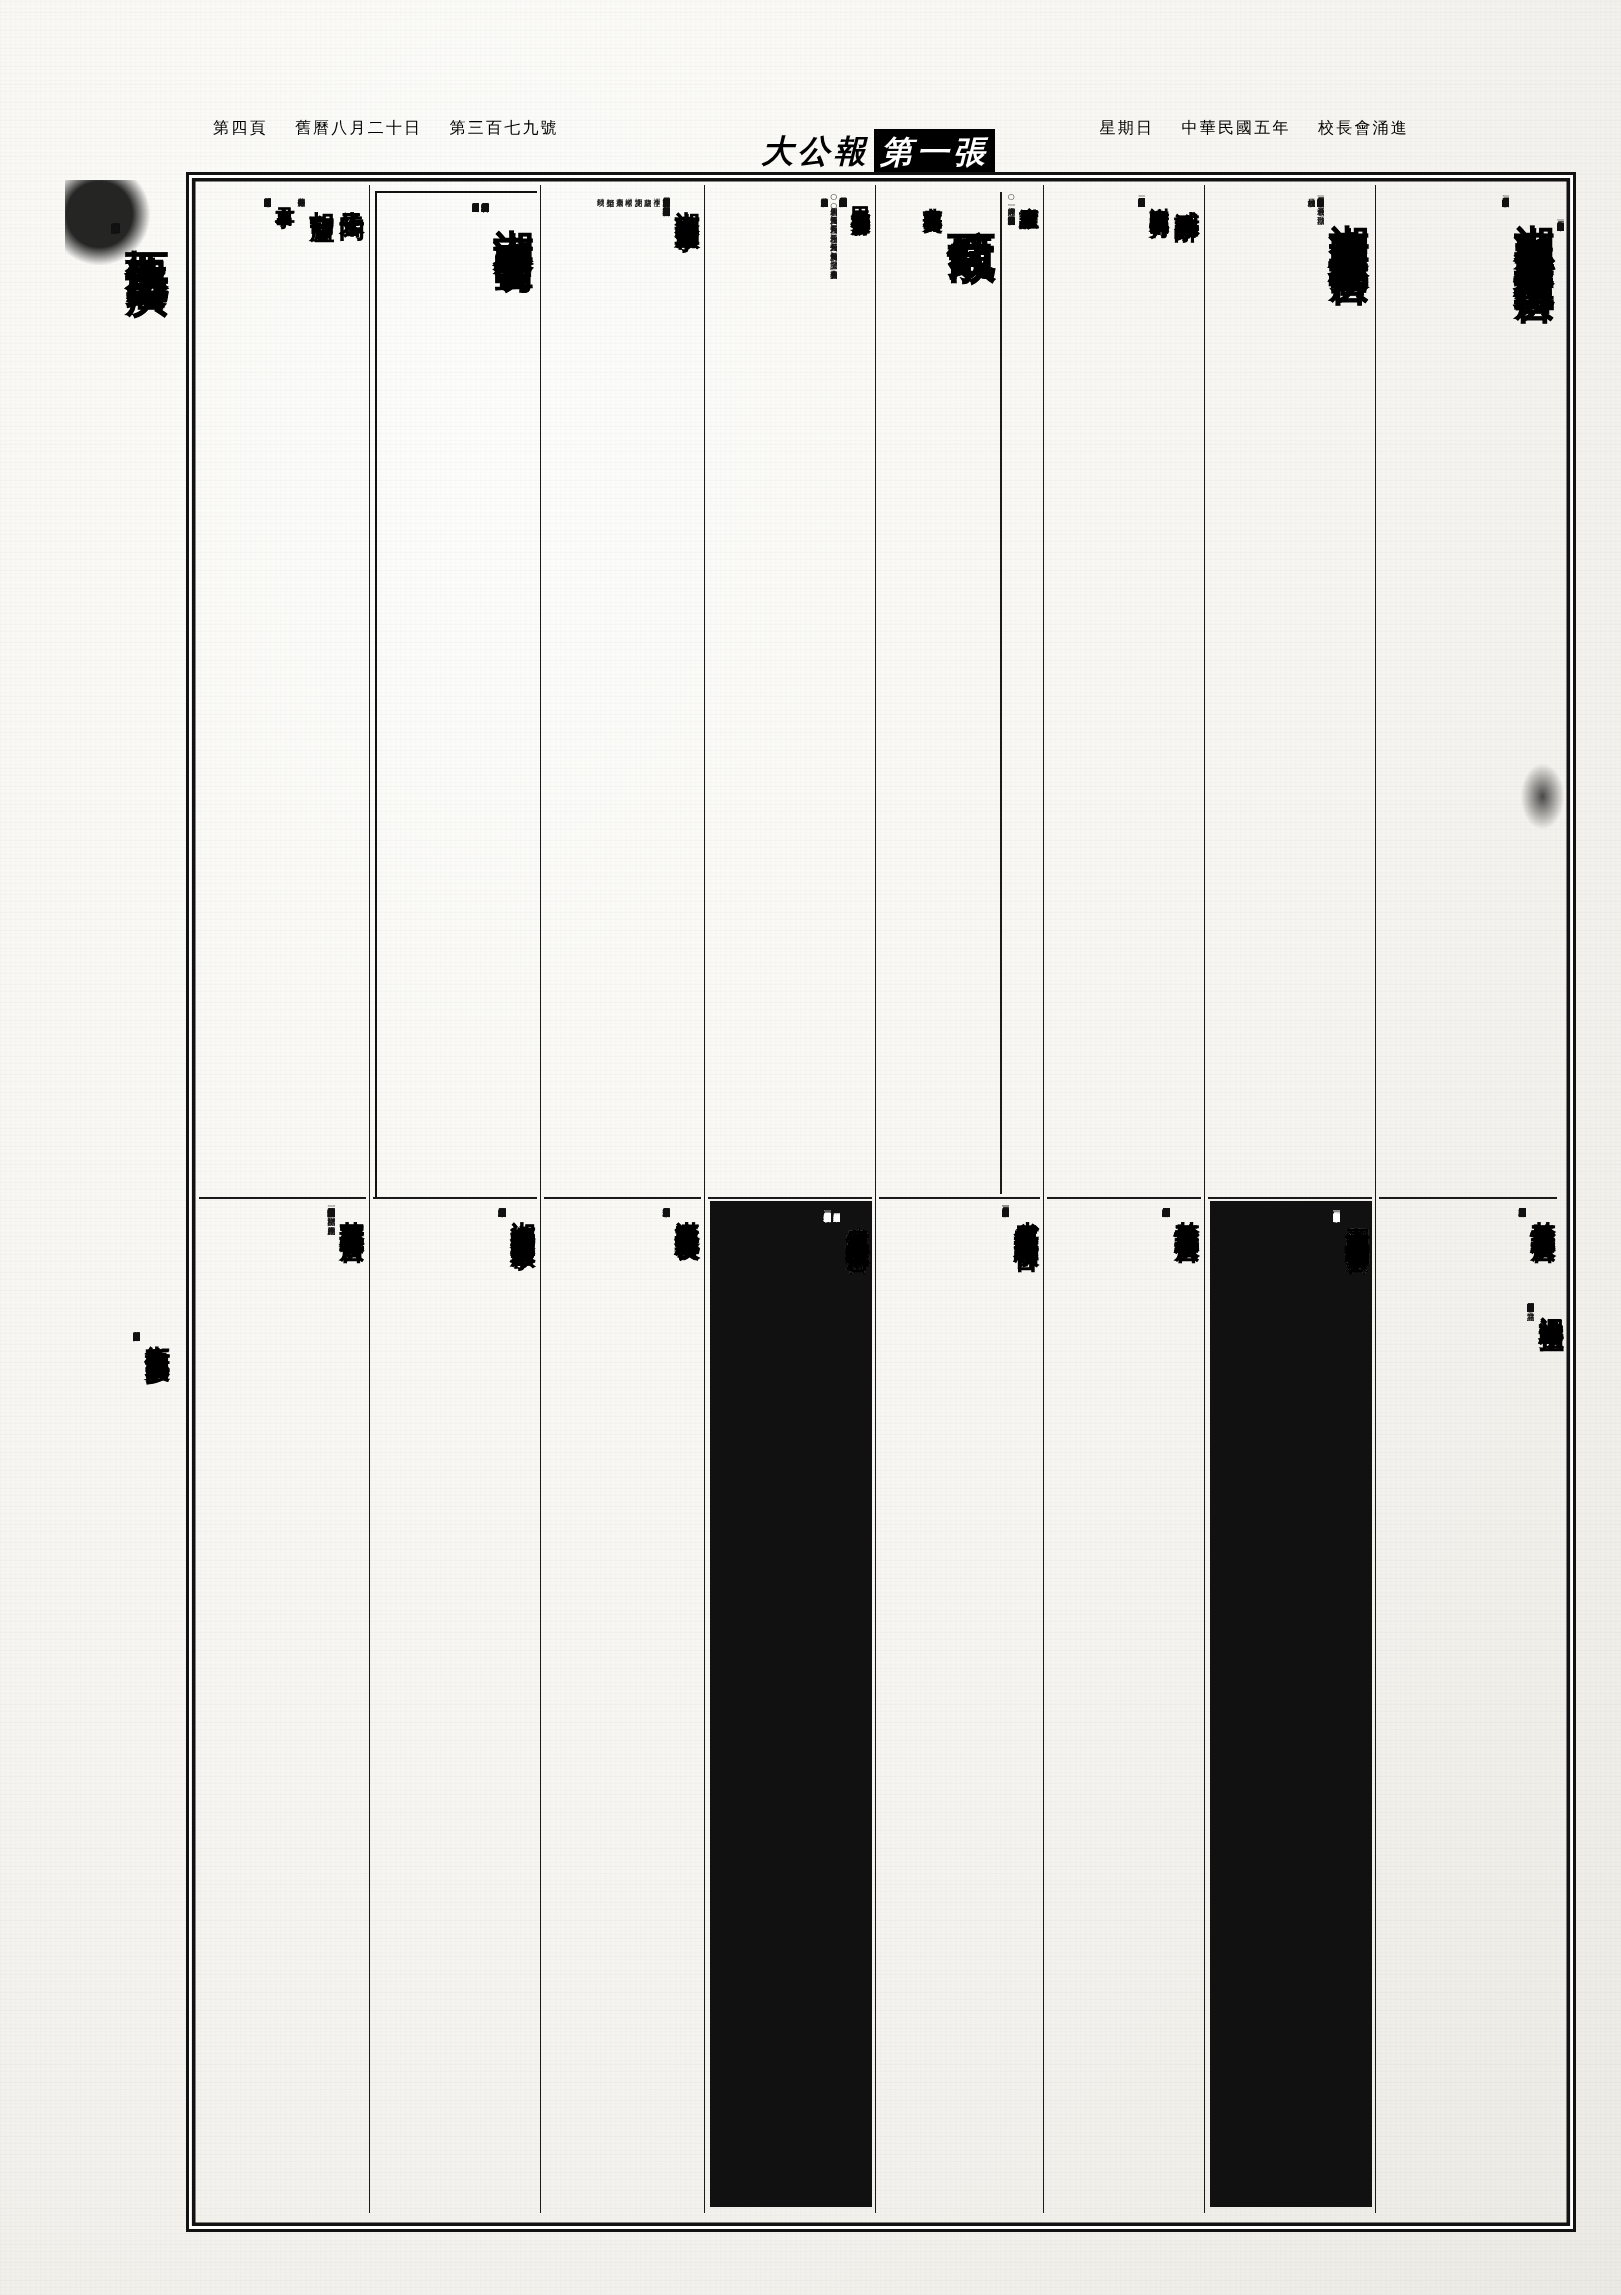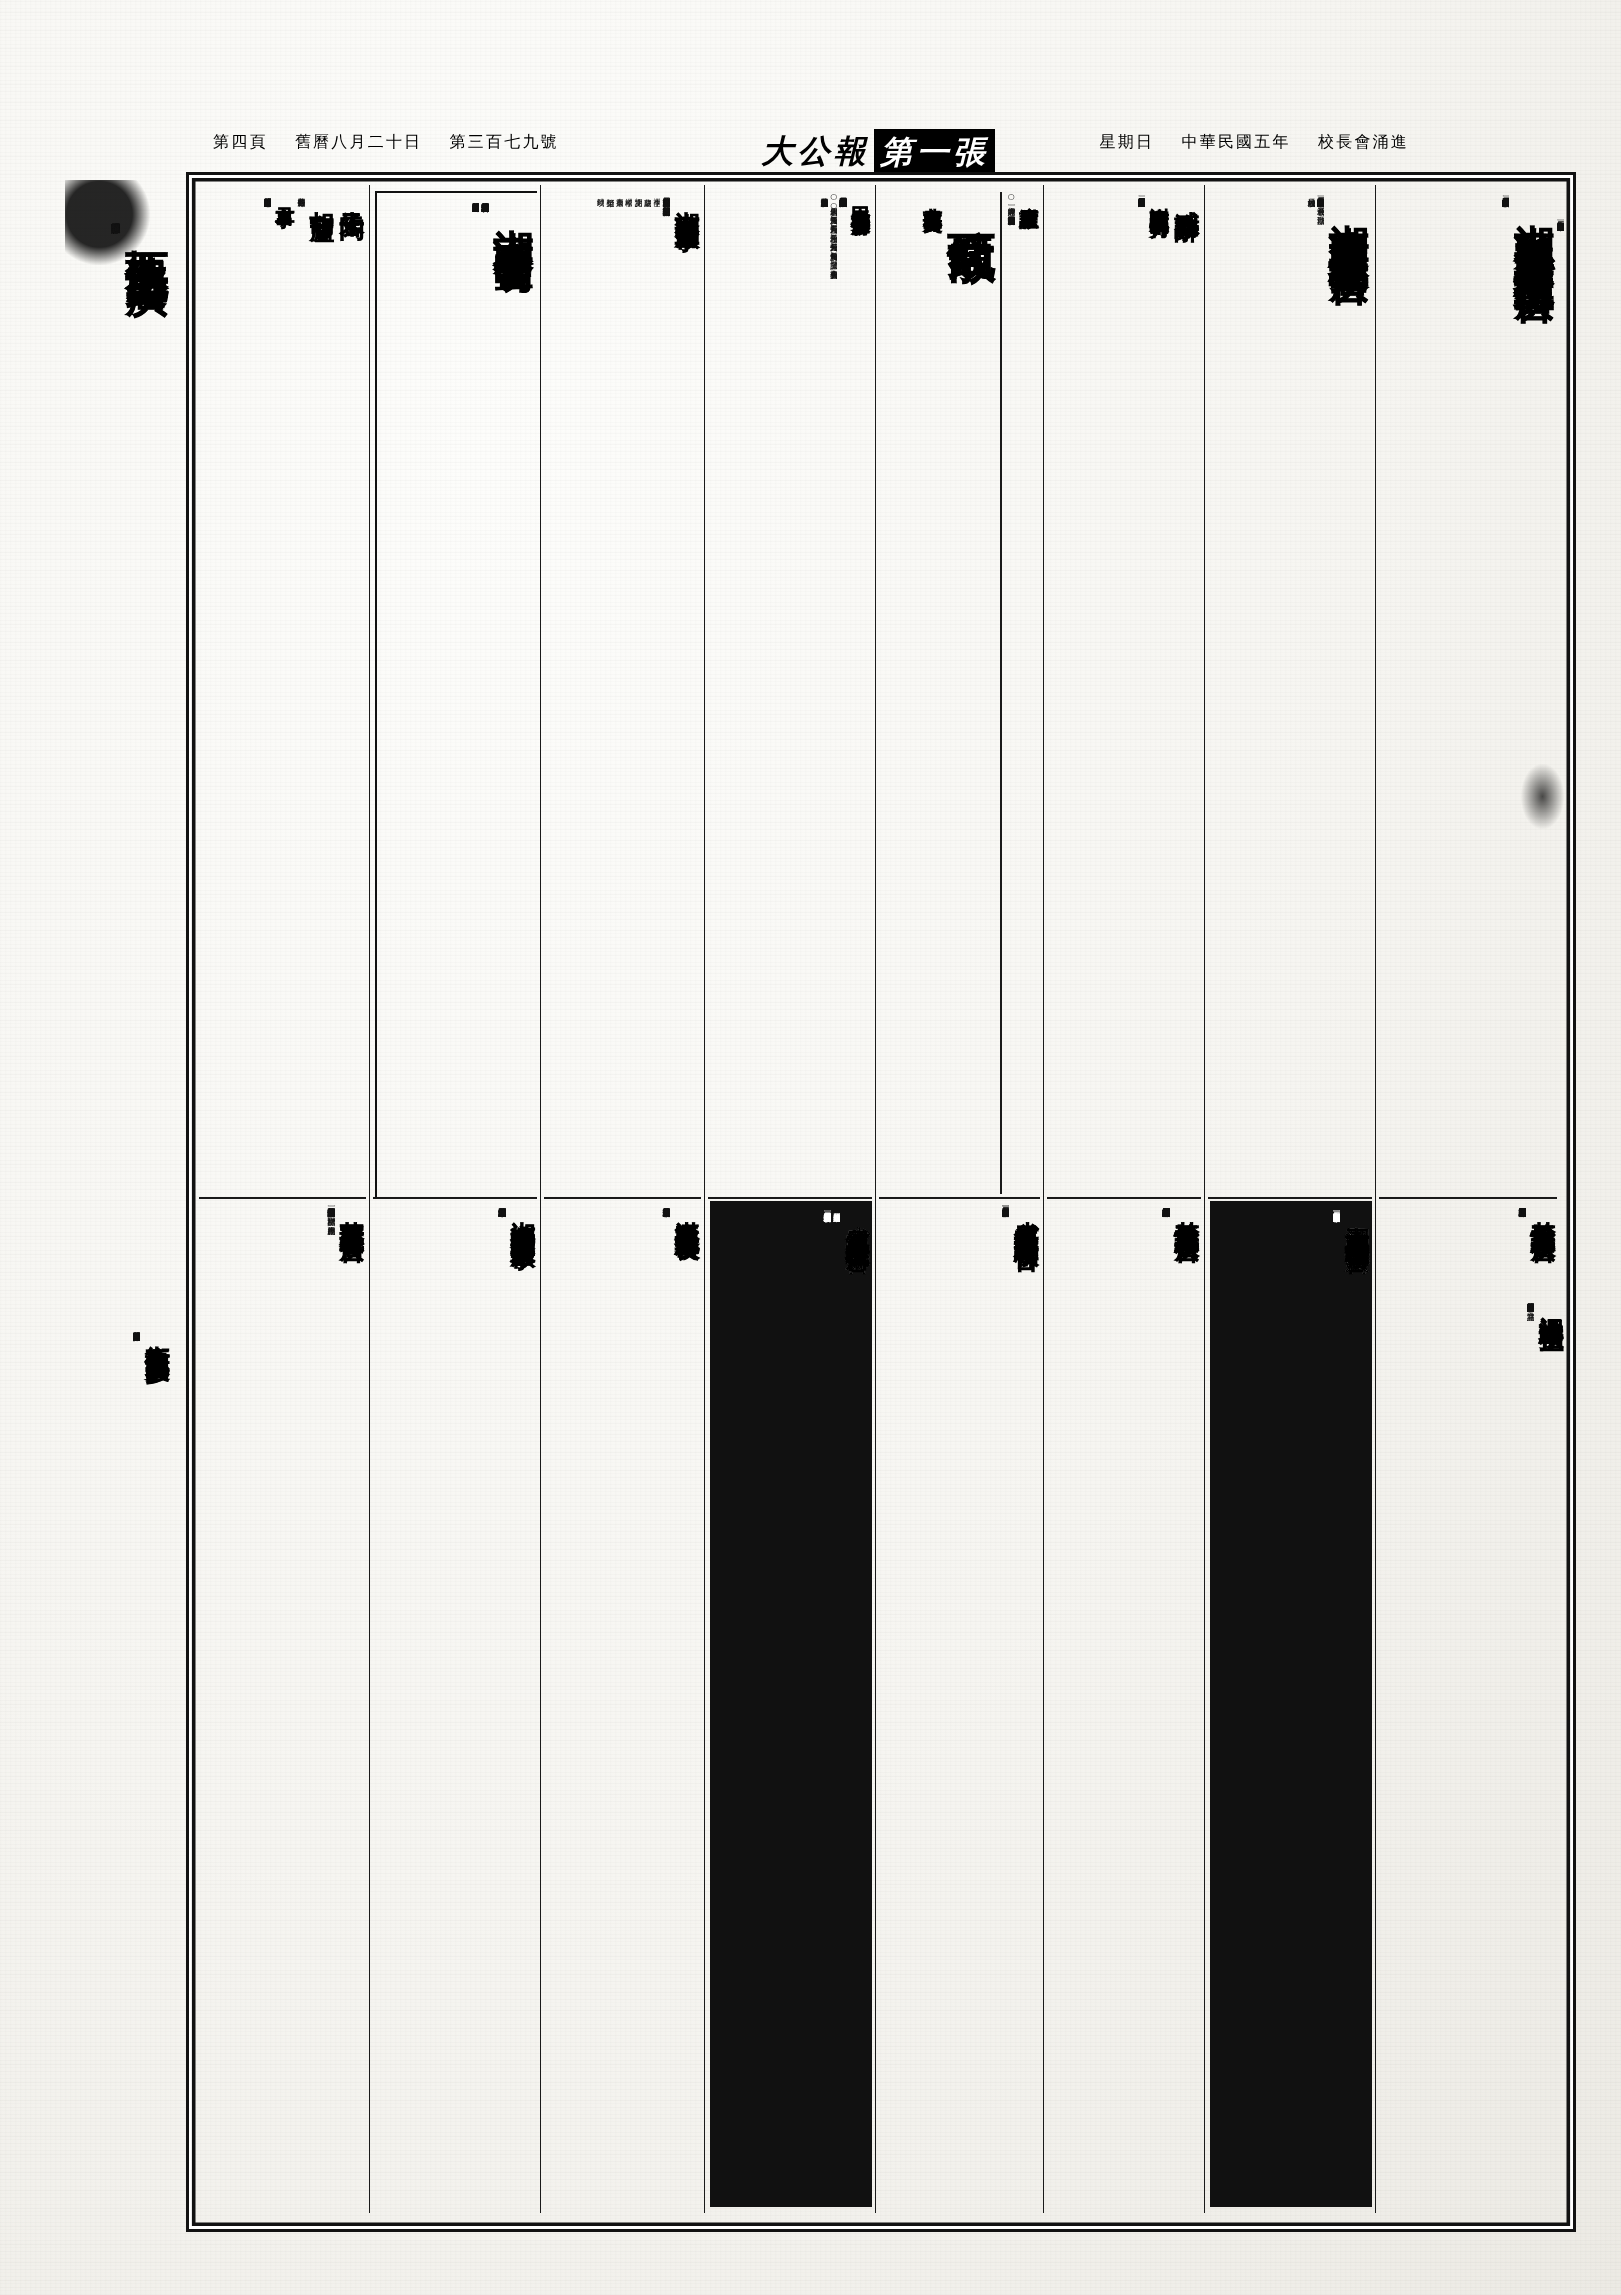--- a/index.html
+++ b/index.html
@@ -40,21 +40,21 @@
   .mast-title{
     font-size:32px;font-weight:bold;letter-spacing:4.3px;
     font-family:"DejaVu Serif","Liberation Serif",serif;
     color:#000;
     white-space:nowrap;
   }
   .mast-title .inv{
     display:inline-block;background:#000;color:#fff;padding:1.4px 5.8px;margin-left:4.3px;
   }
   .mast-left,.mast-right{
-    position:absolute;top:132px;
+    position:absolute;top:118px;
     font-size:16px;letter-spacing:2.2px;white-space:nowrap;color:#000;
   }
   .mast-left{left:203px;}
   .mast-right{right:203px;}
   .mast-seg{margin:0 10px;display:inline-block;}
 
   
   #cols{
     position:absolute;left:196px;top:185px;width:1364px;height:2028px;
     display:flex;flex-direction:row-reverse;

